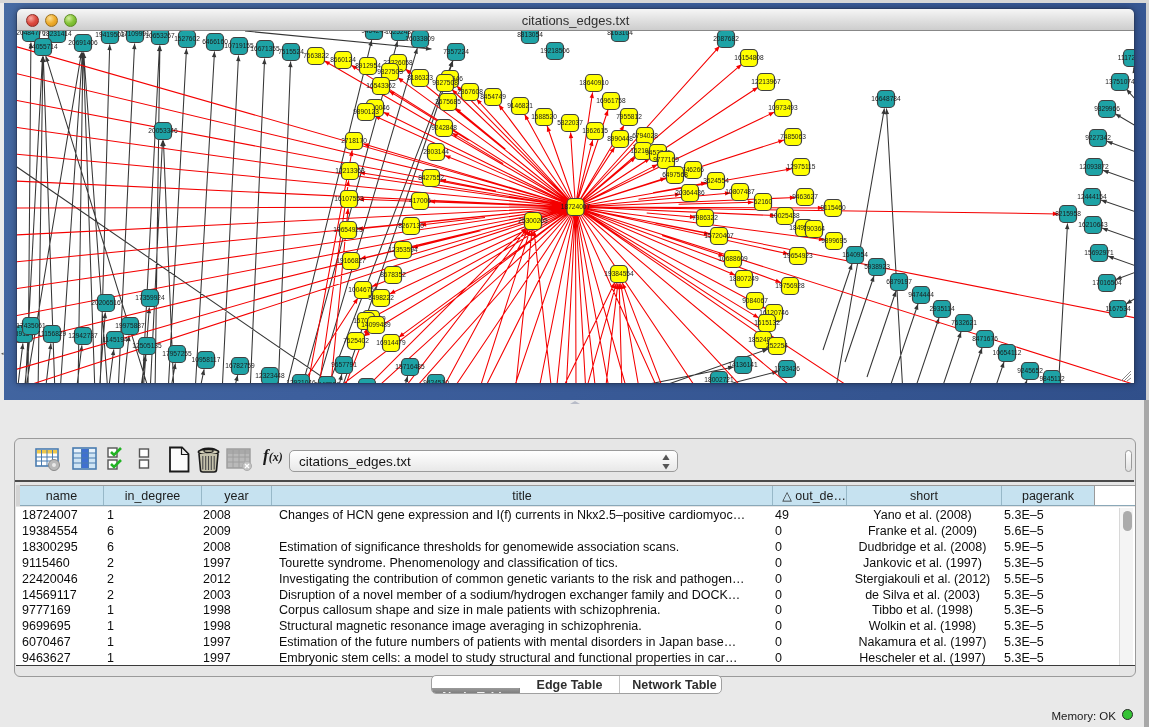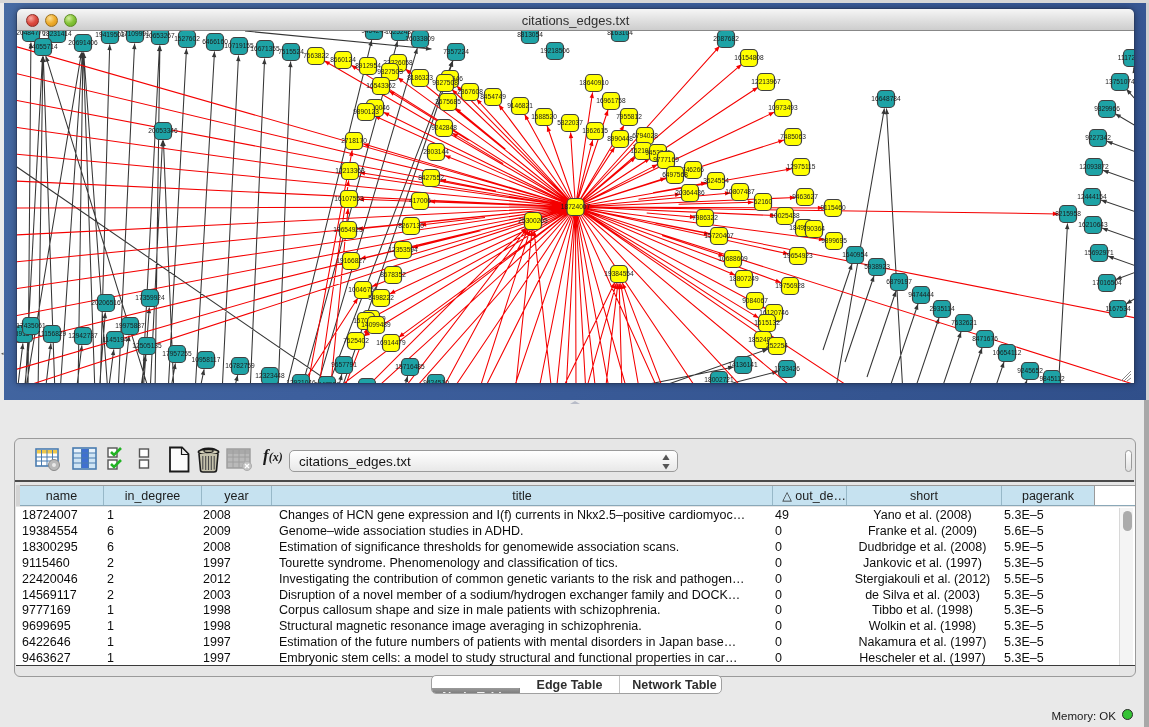--- a/index.html
+++ b/index.html
@@ -571,21 +571,20 @@
           <span style="left:187px">2008</span>
           <span style="left:263px">Changes of HCN gene expression and I(f) currents in Nkx2.5–positive cardiomyoc…</span>
           <span style="left:759px">49</span>
           <span class="ctr" style="left:829px;width:155px">Yano et al. (2008)</span>
           <span style="left:988px">5.3E–5</span>
         </div>
         <div class="trow" style="top:16px">
 <span style="left:6px">19384554</span>
           <span style="left:91px">6</span>
           <span style="left:187px">2009</span>
-          <span style="left:263px">Genome–wide association studies in ADHD.</span>
           <span style="left:759px">0</span>
           <span class="ctr" style="left:829px;width:155px">Franke et al. (2009)</span>
           <span style="left:988px">5.6E–5</span>
         </div>
         <div class="trow" style="top:32px">
 <span style="left:6px">18300295</span>
           <span style="left:91px">6</span>
           <span style="left:187px">2008</span>
           <span style="left:263px">Estimation of significance thresholds for genomewide association scans.</span>
           <span style="left:759px">0</span>
@@ -631,21 +630,21 @@
         <div class="trow" style="top:111px">
 <span style="left:6px">9699695</span>
           <span style="left:91px">1</span>
           <span style="left:187px">1998</span>
           <span style="left:263px">Structural magnetic resonance image averaging in schizophrenia.</span>
           <span style="left:759px">0</span>
           <span class="ctr" style="left:829px;width:155px">Wolkin et al. (1998)</span>
           <span style="left:988px">5.3E–5</span>
         </div>
         <div class="trow" style="top:127px">
-<span style="left:6px">6422646</span>
+<span style="left:6px">6070467</span>
           <span style="left:91px">1</span>
           <span style="left:187px">1997</span>
           <span style="left:263px">Estimation of the future numbers of patients with mental disorders in Japan base…</span>
           <span style="left:759px">0</span>
           <span class="ctr" style="left:829px;width:155px">Nakamura et al. (1997)</span>
           <span style="left:988px">5.3E–5</span>
         </div>
         <div class="trow" style="top:143px">
 <span style="left:6px">9463627</span>
           <span style="left:91px">1</span>

